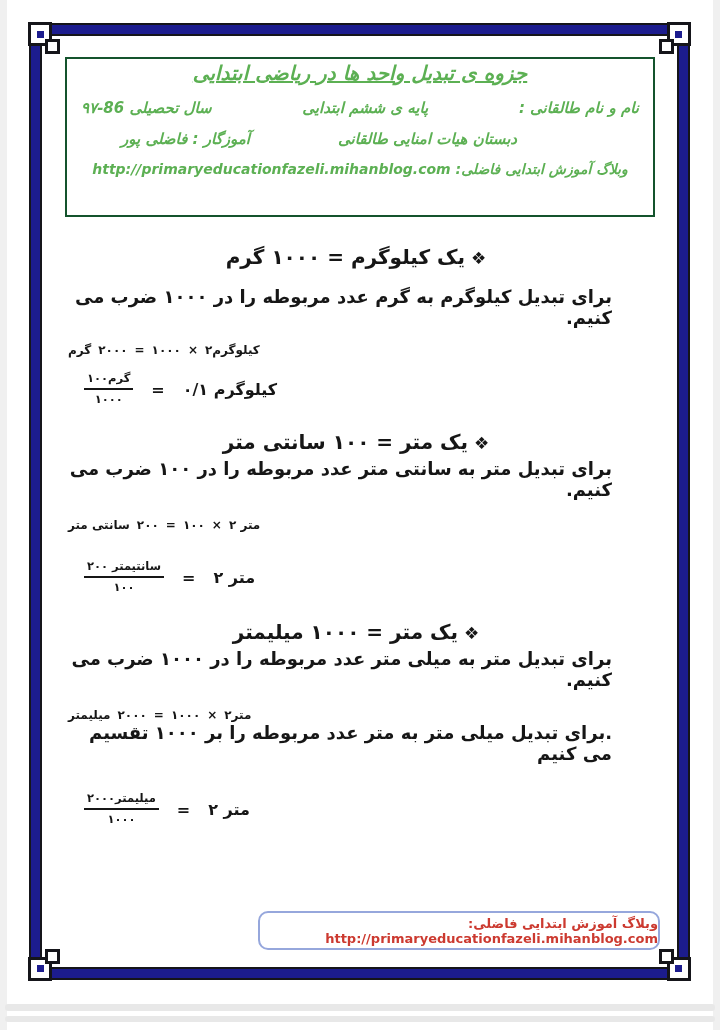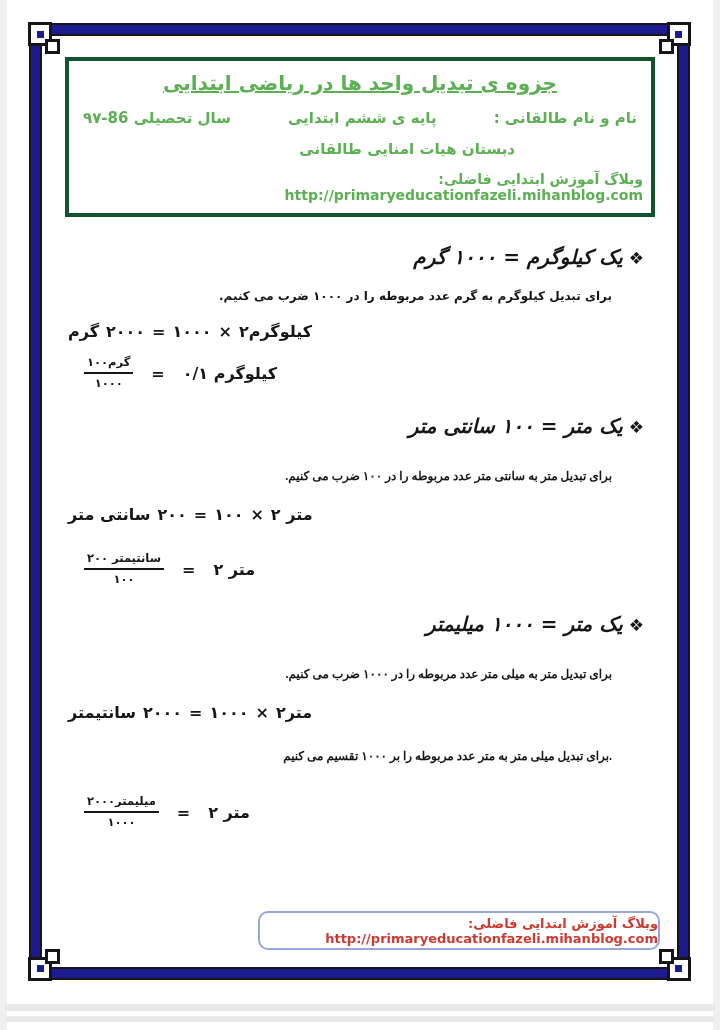--- a/index.html
+++ b/index.html
@@ -21,45 +21,45 @@
   .corner.tl{left:-12px;top:-12px;} .corner.tr{right:-12px;top:-12px;transform:scaleX(-1);}
   .corner.bl{left:-12px;bottom:-12px;transform:scaleY(-1);} .corner.br{right:-12px;bottom:-12px;transform:scale(-1,-1);}
   .corner .sq-big{position:absolute;left:0;top:0;width:24px;height:24px;
          border:3px solid var(--framedark);background:#fff;}
   .corner .sq-big::after{content:"";position:absolute;left:6px;top:6px;width:7px;height:7px;background:var(--navy);}
   .corner .sq-small{position:absolute;left:17px;top:17px;width:15px;height:15px;
          border:3px solid var(--framedark);background:#fff;}
 
   
   .header-box{position:absolute;left:65px;top:57px;width:590px;height:160px;
-         border:4px solid #14532d;background:#fff;padding:10px 8px 6px;}
+         border:2px solid #14532d;background:#fff;padding:2px 8px 6px;font-style:italic;}
   .doc-title{color:var(--green);font-size:20px;text-align:center;
          text-decoration:underline;margin-bottom:14px;}
   .hrow{direction:rtl;display:flex;color:var(--green);font-size:15px;margin-bottom:13px;}
   .hrow.r1{justify-content:space-between;padding:0 6px;}
   .hrow.r2{justify-content:flex-start;padding-right:128px;gap:88px;}
   .hrow.r3{justify-content:center;font-size:14px;margin-bottom:0;}
 
   
   .content{position:absolute;top:242px;left:68px;right:76px;}
-  .sec-heading{direction:rtl;text-align:right;font-size:20px;line-height:30px;color:var(--ink);font-style:italic;}
+  .sec-heading{direction:rtl;text-align:center;font-size:20px;line-height:30px;color:var(--ink);}
   .sec-heading .bullet{font-size:17px;margin-left:6px;}
-  .sec-para{direction:rtl;text-align:right;font-size:12px;line-height:21px;
+  .sec-para{direction:rtl;text-align:right;font-size:18px;line-height:21px;
          margin:13px 32px 0 0;}
   .formula{direction:ltr;display:flex;align-items:center;gap:7px;
-         font-size:16px;margin-top:15px;}
+         font-size:12px;margin-top:15px;}
   .frac-line{direction:ltr;display:flex;align-items:center;gap:18px;
          margin:14px 0 0 16px;text-align:right;}
   .frac{display:inline-flex;flex-direction:column;align-items:center;}
   .frac .num{font-size:11.5px;line-height:15px;padding:0 3px 2px;
          border-bottom:2px solid var(--ink);}
   .frac .den{font-size:11.5px;line-height:15px;padding-top:2px;}
   .frac-line .eq,.frac-line .res{font-size:16px;}
   #sec0{margin-bottom:20px;} #sec1{margin-bottom:22px;} #sec2{margin-bottom:0;}
-  #sec1 .sec-para,#sec2 .sec-para{margin-top:24px;font-family:Liberation Serif, serif;}
+  #sec1 .sec-para,#sec2 .sec-para{margin-top:0;}
   #sec1 .formula,#sec2 .formula{margin-top:18px;text-align:center;}
   #sec1 .frac-line,#sec2 .frac-line{margin-top:27px;}
 
   
   .footer-box{position:absolute;left:258px;top:911px;width:402px;height:39px;
          border:2px solid var(--footerborder);border-radius:10px;
          display:flex;align-items:center;justify-content:center;}
   .footer-box .blog{direction:rtl;color:var(--red);font-size:13px;}
 
   
@@ -93,20 +93,21 @@
 
 <div class="header-box">
   <div class="doc-title">جزوه ی تبدیل واحد ها در ریاضی ابتدایی</div>
   <div class="hrow r1">
     <span>نام و نام طالقانی :</span>
     <span>پایه ی ششم ابتدایی</span>
     <span>سال تحصیلی 86-۹۷</span>
   </div>
   <div class="hrow r2">
     <span>دبستان هیات امنایی طالقانی</span>
+    <span>آموزگار : فاضلی پور</span>
   </div>
   <div class="hrow r3">
     <span>وبلاگ آموزش ابتدایی فاضلی: http://primaryeducationfazeli.mihanblog.com</span>
   </div>
 </div>
 
 <div class="content">
 
   <section class="sec" id="sec0">
     <h2 class="sec-heading"><span class="bullet">❖</span><span>یک کیلوگرم = ۱۰۰۰ گرم</span></h2>
@@ -147,21 +148,21 @@
       </span>
       <span class="eq">=</span>
       <span class="res">۲ متر</span>
     </div>
   </section>
 
   <section class="sec" id="sec2">
     <h2 class="sec-heading"><span class="bullet">❖</span><span>یک متر = ۱۰۰۰ میلیمتر</span></h2>
     <p class="sec-para">برای تبدیل متر به میلی متر عدد مربوطه را در ۱۰۰۰ ضرب می کنیم.</p>
     <div class="formula">
-      <span>سانتیمتر</span>
+      <span>میلیمتر</span>
       <span>۲۰۰۰</span>
       <span>=</span>
       <span>۱۰۰۰</span>
       <span>×</span>
       <span>۲متر</span>
     </div>
     <p class="sec-para">.برای تبدیل میلی متر به متر عدد مربوطه را بر ۱۰۰۰ تقسیم می کنیم</p>
     <div class="frac-line">
       <span class="frac">
         <span class="num">۲۰۰۰میلیمتر</span>

